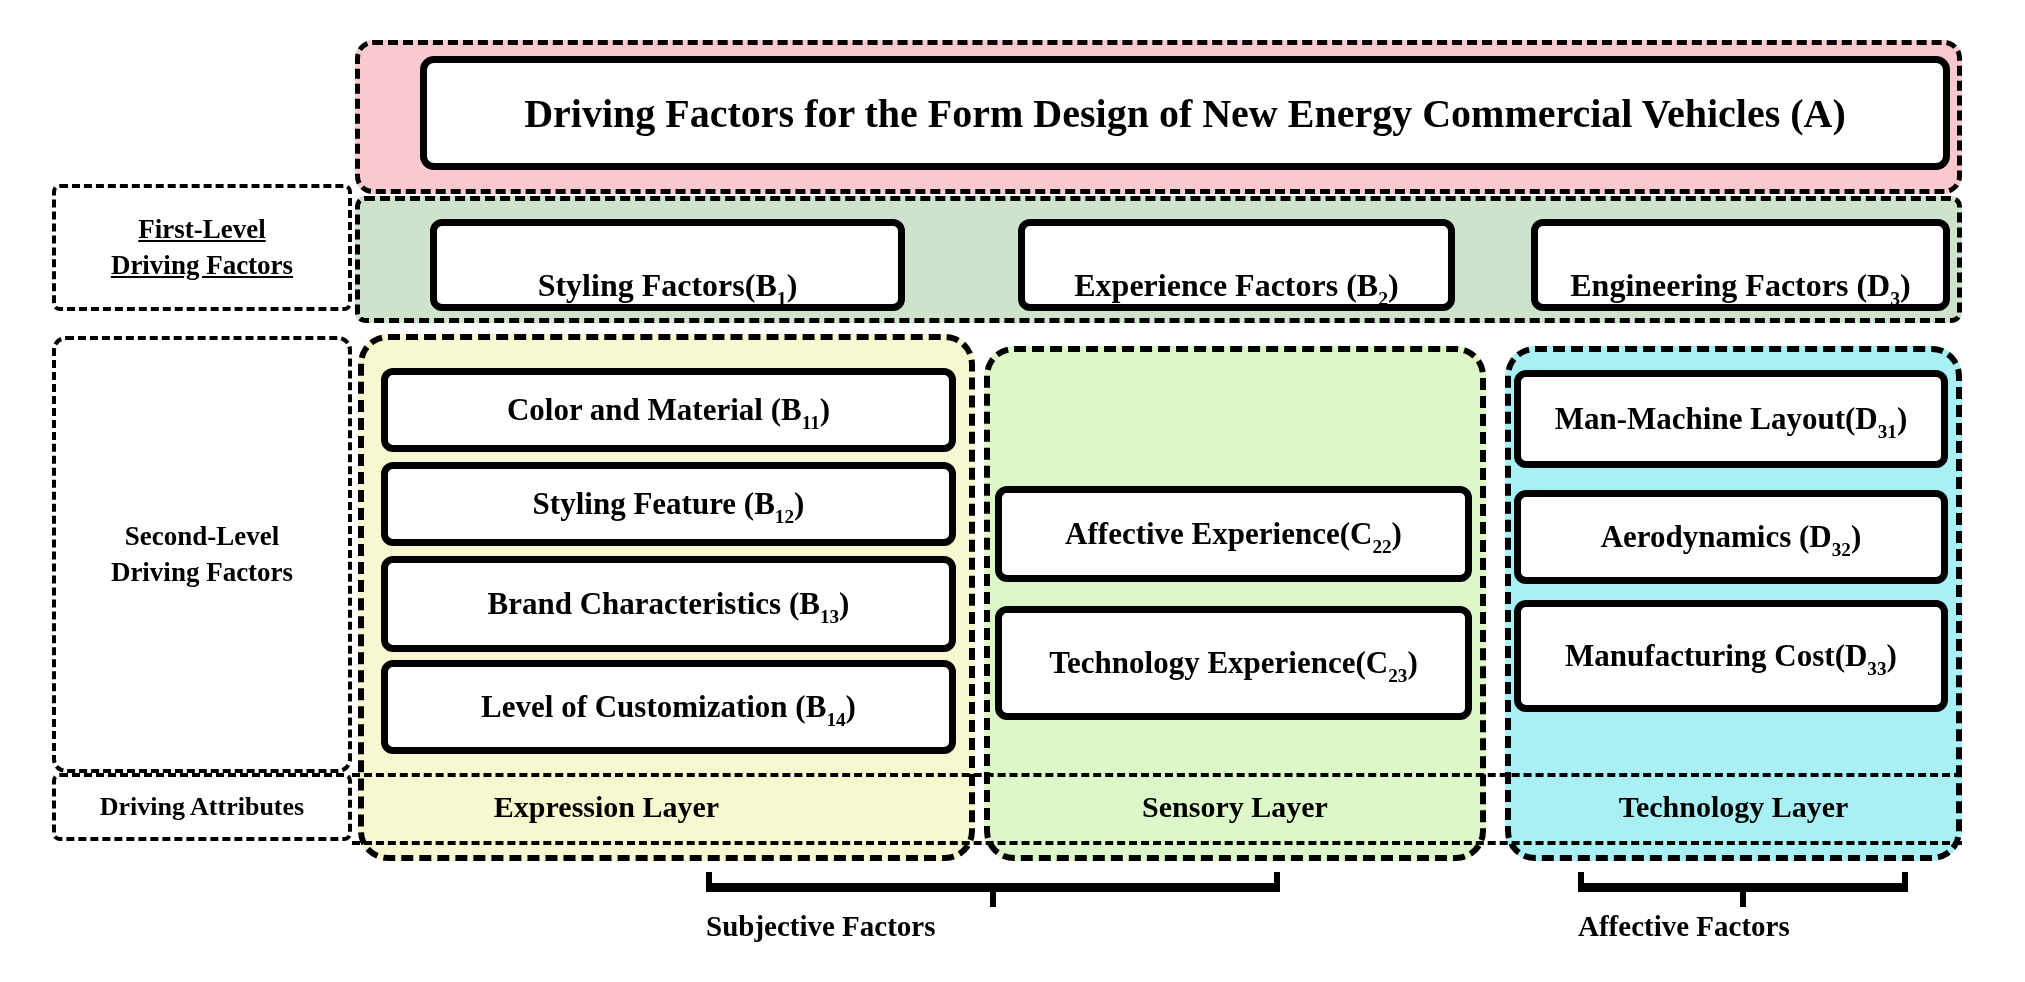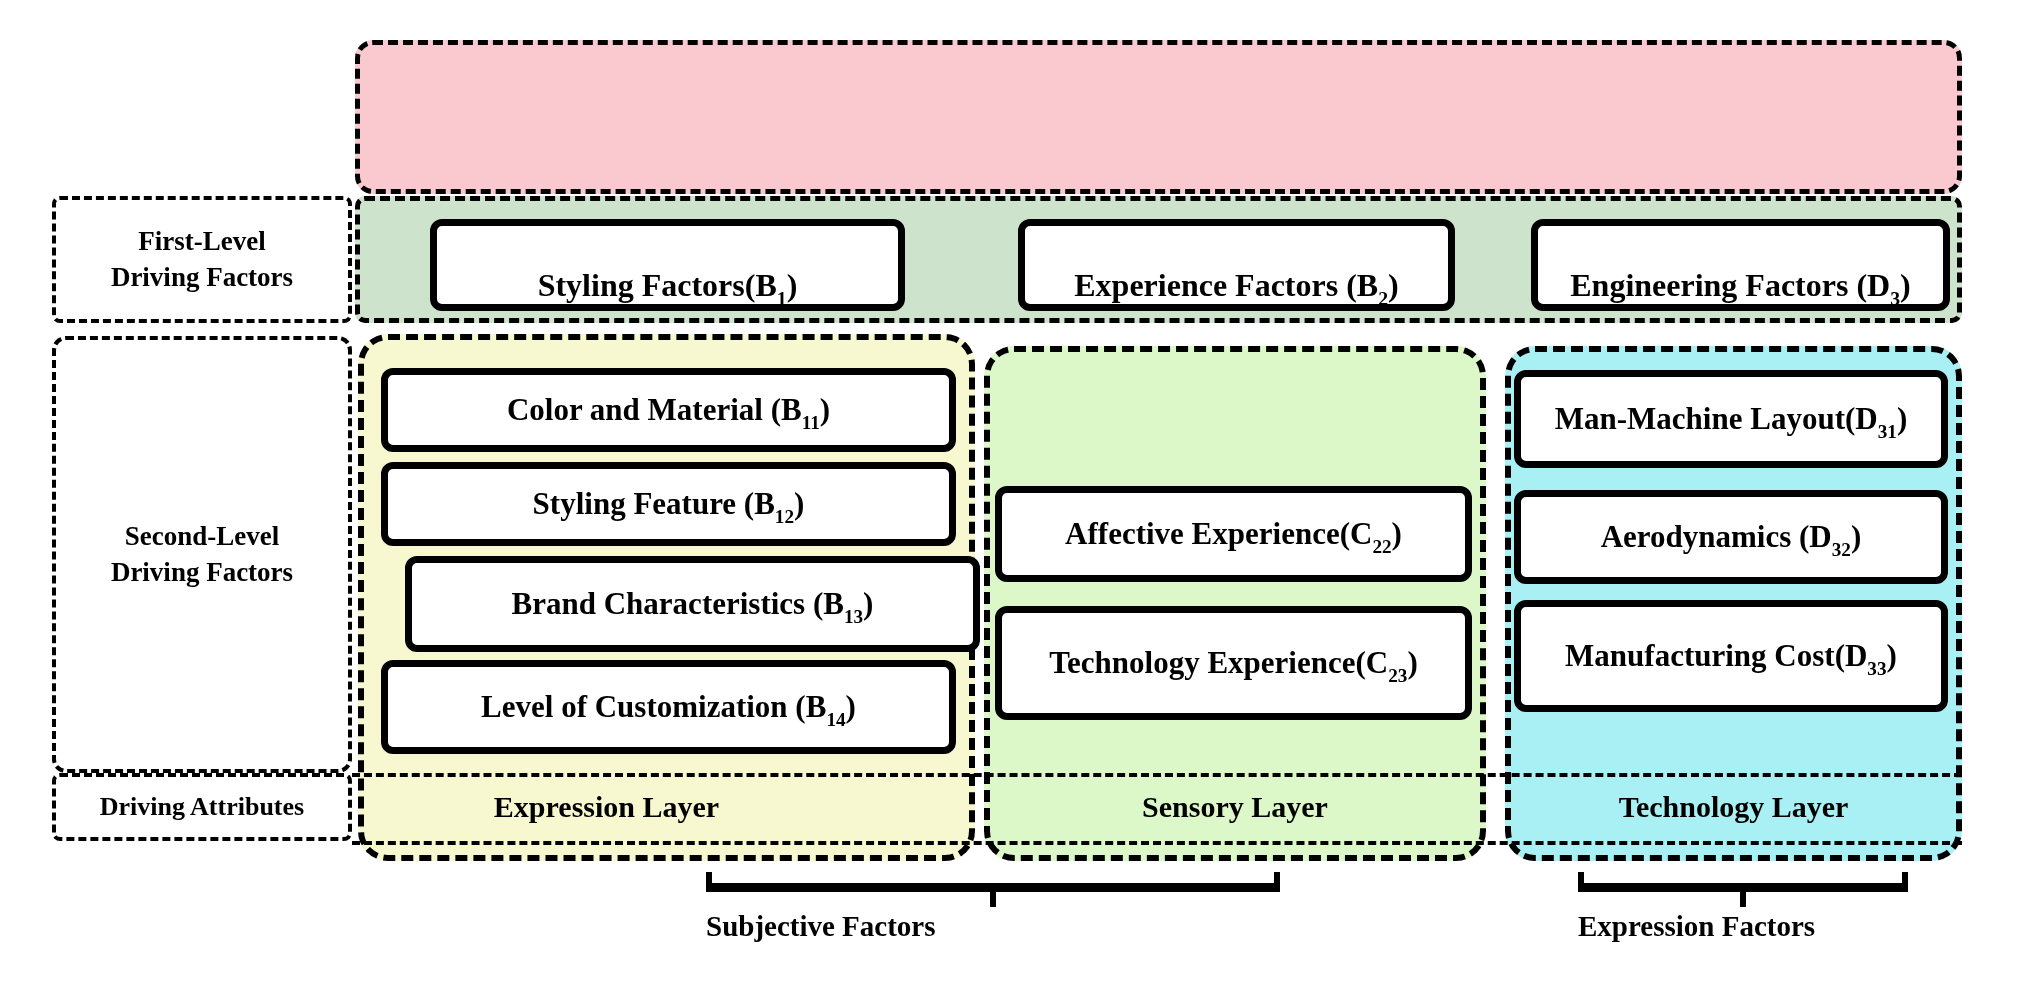--- a/index.html
+++ b/index.html
@@ -70,22 +70,25 @@
   .brace-label { text-align: left; font-size: 29px; white-space: nowrap; }
 
   sub { font-size: 0.62em; line-height: 0; position: relative; top: 0.1em; }
 </style>
 </head>
 <body>
 
 <div class="canvas">
 
   <div class="abs dash-wrap" style="left: 355px; top: 40px; width: 1607px; height: 154px; background: rgb(249, 201, 207);"></div>
+  <div class="abs wbox title-box" style="left:420px; top:56px; width:1530px; height:114px;">
+    <span>Driving Factors for the Form Design of New Energy Commercial Vehicles (A)</span>
+  </div>
 
-  <div class="abs side-box" style="left:52px; top:196px; width:300px; height:127px;">
+  <div class="abs side-box" style="left:52px; top:184px; width:300px; height:127px;text-decoration:underline;">
     <div>First-Level</div>
     <div>Driving Factors</div>
   </div>
   <div class="abs band" style="left: 355px; top: 196px; width: 1607px; height: 127px; background: rgb(205, 227, 204);"></div>
 
   <div class="abs wbox fl-box" style="left:430px; top:219px; width:475px; height:92px;">
     <span><span>Styling Factors(B</span><sub>1</sub><span>)</span></span>
   </div>
   <div class="abs wbox fl-box" style="left:1018px; top:219px; width:437px; height:92px;">
     <span><span>Experience Factors (B</span><sub>2</sub><span>)</span></span>
@@ -105,21 +108,21 @@
   <div class="abs col" style="left: 358px; top: 334px; width: 617px; height: 527px; background: rgb(248, 248, 208);"></div>
   <div class="abs col" style="left: 984px; top: 346px; width: 502px; height: 515px; background: rgb(220, 248, 200);"></div>
   <div class="abs col" style="left: 1505px; top: 346px; width: 457px; height: 515px; background: rgb(168, 240, 244);"></div>
 
   <div class="abs wbox sl-box" style="left:381px; top:368px; width:575px; height:84px;">
     <span><span>Color and Material (B</span><sub>11</sub><span>)</span></span>
   </div>
   <div class="abs wbox sl-box" style="left:381px; top:462px; width:575px; height:84px;text-align:right;">
     <span><span>Styling Feature (B</span><sub>12</sub><span>)</span></span>
   </div>
-  <div class="abs wbox sl-box" style="left:381px; top:556px; width:575px; height:96px;margin-left:24px;">
+  <div class="abs wbox sl-box" style="left:381px; top:556px; width:575px; height:96px;">
     <span><span>Brand Characteristics (B</span><sub>13</sub><span>)</span></span>
   </div>
   <div class="abs wbox sl-box" style="left:381px; top:660px; width:575px; height:94px;">
     <span><span>Level of Customization (B</span><sub>14</sub><span>)</span></span>
   </div>
 
   <div class="abs wbox sl-box" style="left:995px; top:486px; width:477px; height:96px;">
     <span><span>Affective Experience(C</span><sub>22</sub><span>)</span></span>
   </div>
   <div class="abs wbox sl-box" style="left:995px; top:606px; width:477px; height:114px;">
@@ -142,15 +145,15 @@
   <div class="abs layer-label" style="left:358px; top:779px; width:497px;">Expression Layer</div>
   <div class="abs layer-label" style="left:984px; top:779px; width:502px;">Sensory Layer</div>
   <div class="abs layer-label" style="left:1505px; top:779px; width:457px;">Technology Layer</div>
 
   <div class="abs brace" style="left:706px; top:872px; width:574px; height:20px;"></div>
   <div class="abs brace-tick" style="left:990px; top:892px; height:15px;"></div>
   <div class="abs brace-label" style="left:706px; top:910px; width:574px;">Subjective Factors</div>
 
   <div class="abs brace" style="left:1578px; top:872px; width:330px; height:20px;"></div>
   <div class="abs brace-tick" style="left:1740px; top:892px; height:15px;"></div>
-  <div class="abs brace-label" style="left:1578px; top:910px; width:330px;">Expression Factors</div>
+  <div class="abs brace-label" style="left:1578px; top:910px; width:330px;">Affective Factors</div>
 
 </div>
 
 </body></html>

